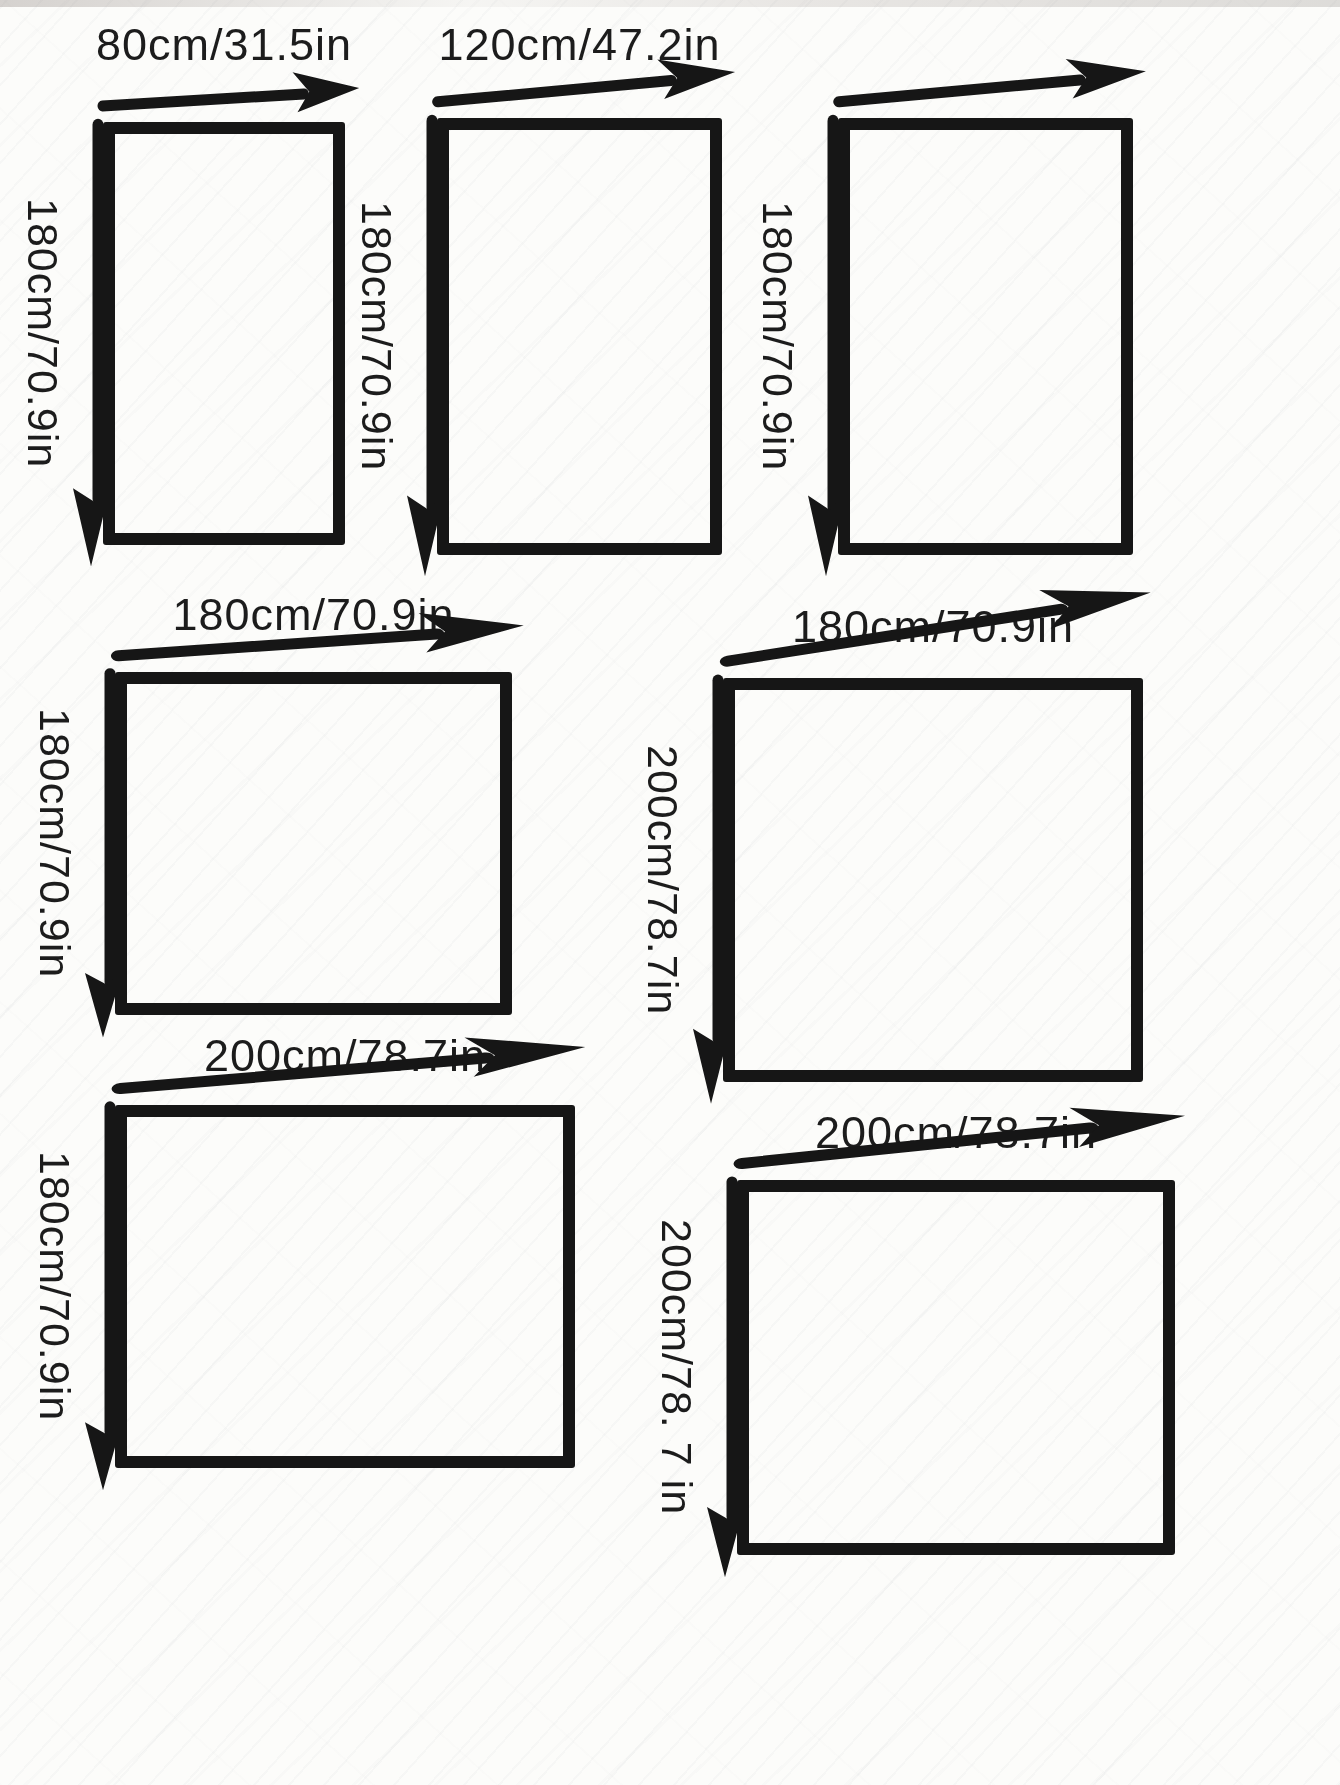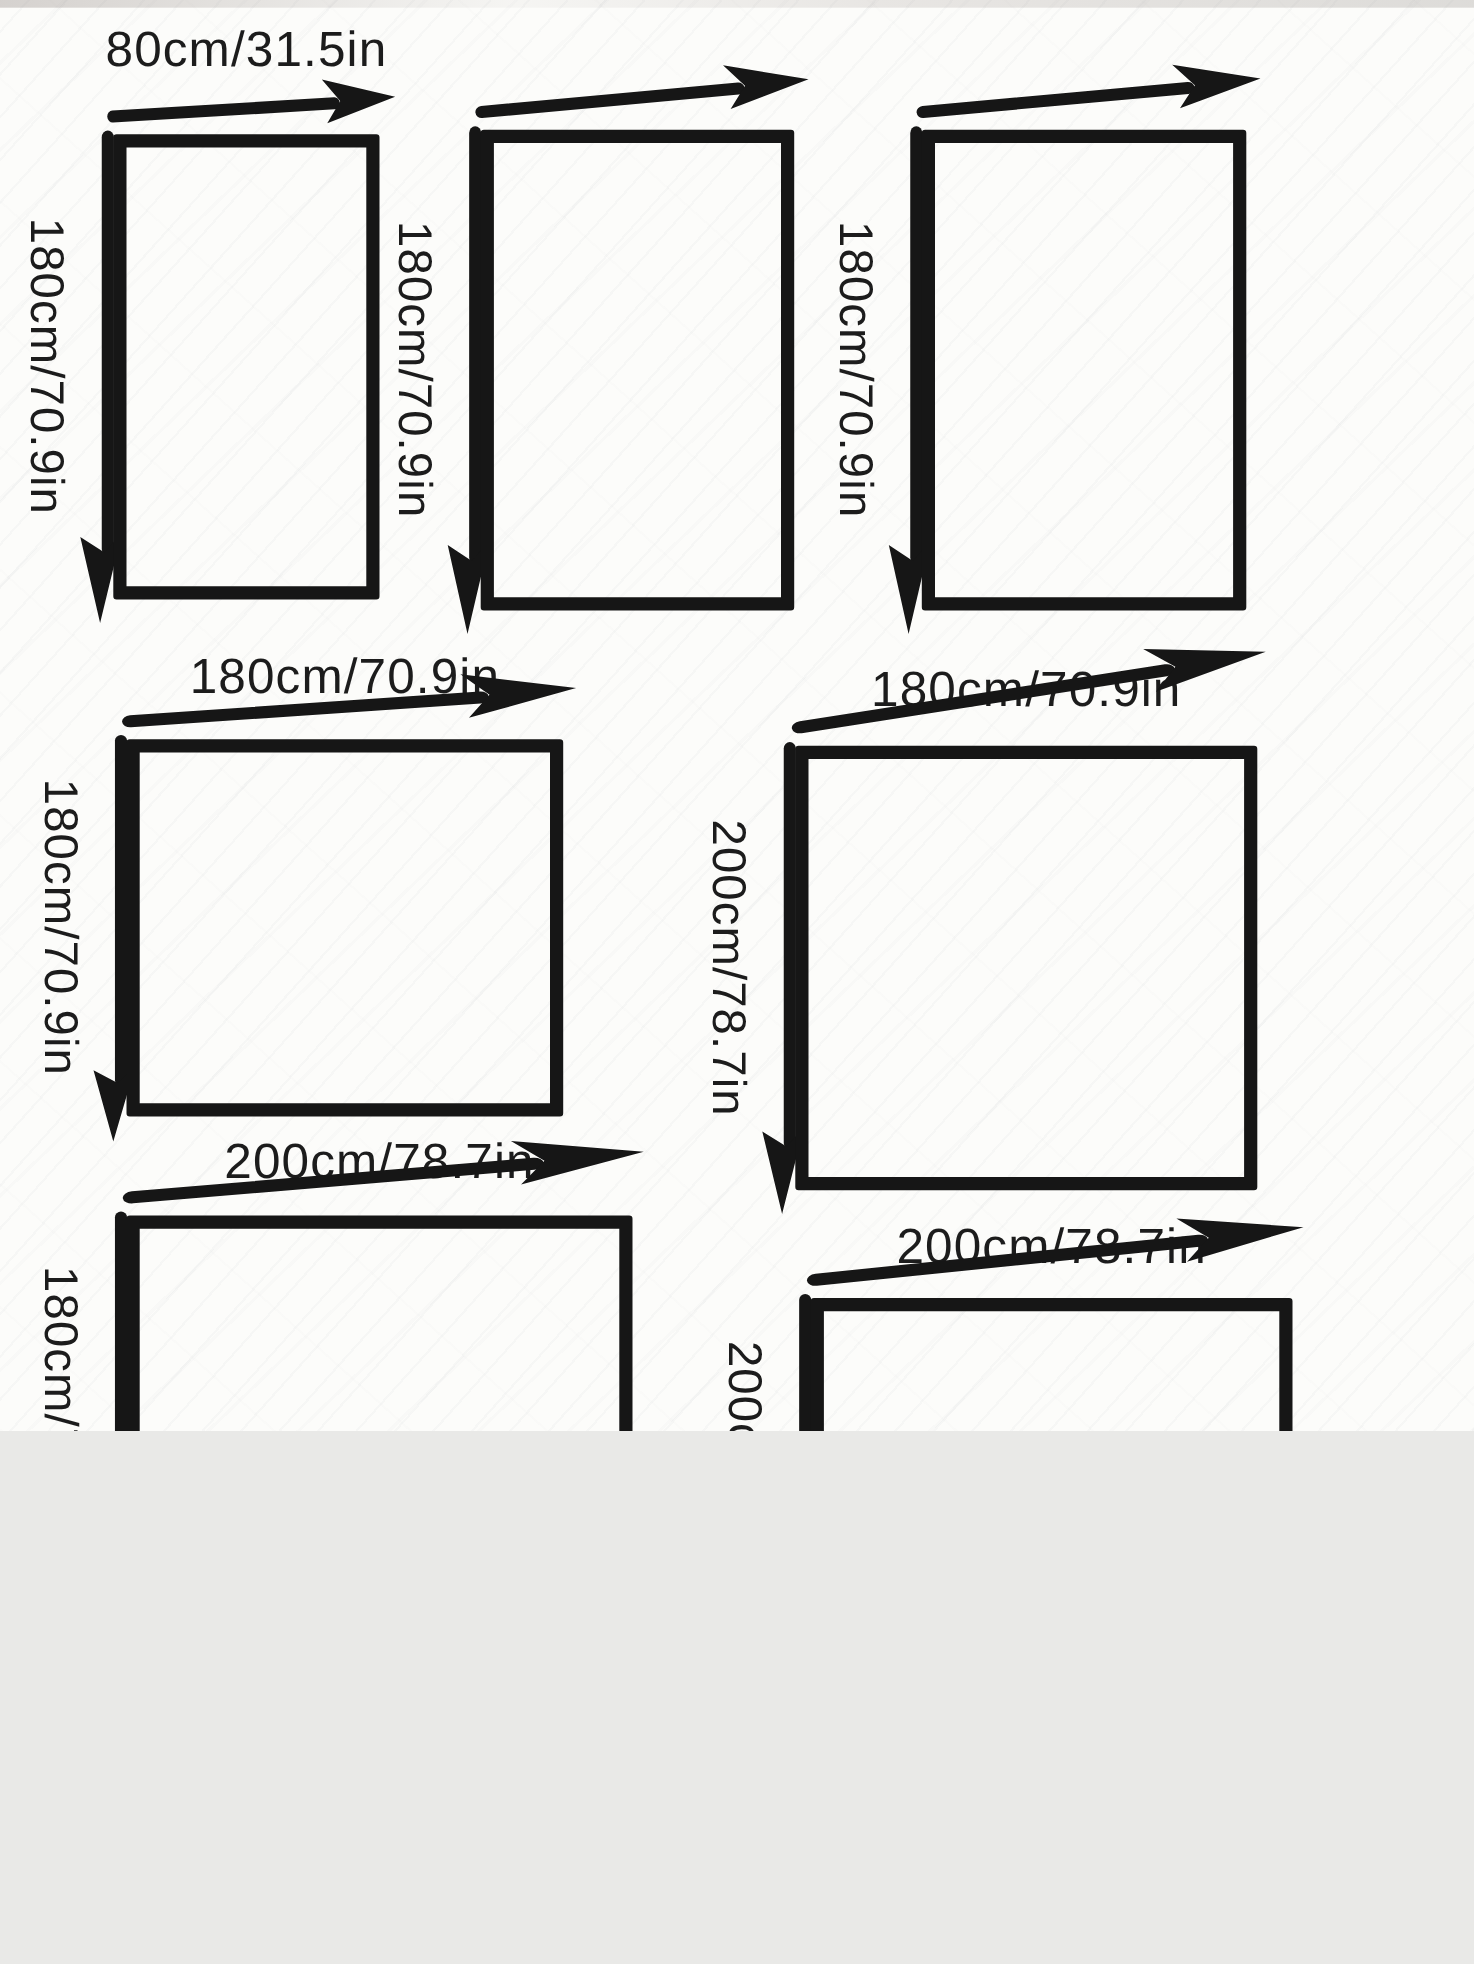--- a/index.html
+++ b/index.html
@@ -1,18 +1,18 @@
 <!DOCTYPE html>
 <html><head>
 <meta charset="utf-8">
 <style>
   html,body{margin:0;padding:0;background:#e9e9e7;}
   .page{
     position:relative;
-    width:1340px;height:1301px;
+    width:1340px;height:1785px;
     margin:0 auto;
     background:#fcfcfa;
     overflow:hidden;
     font-family:"Liberation Sans", sans-serif;
     color:#1a1a1a;
   }
   
   .watermark{
     position:absolute;inset:0;
     background-image:
@@ -98,20 +98,21 @@
     <div class="varrow">
       <svg viewBox="0 0 46 420" preserveAspectRatio="none">
         <path d="M31 8 L31 352" stroke="#161616" stroke-width="11" stroke-linecap="round" fill="none"></path>
         <polygon points="6,342 24,414 44,338 28,355" fill="#161616"></polygon>
       </svg>
     </div>
     <div class="box"></div>
   </div>
 
   <div class="diagram d2">
+    <div class="wlabel">120cm/47.2in</div>
     <div class="harrow">
       <svg viewBox="0 0 300 44" preserveAspectRatio="none">
         <path d="M8 30 L234 25" stroke="#161616" stroke-width="11" stroke-linecap="round" fill="none"></path>
         <polygon points="222,3 296,21 226,43 240,23" fill="#161616"></polygon>
       </svg>
     </div>
     <div class="vlabel">180cm/70.9in</div>
     <div class="varrow">
       <svg viewBox="0 0 46 420" preserveAspectRatio="none">
         <path d="M31 8 L31 352" stroke="#161616" stroke-width="11" stroke-linecap="round" fill="none"></path>

